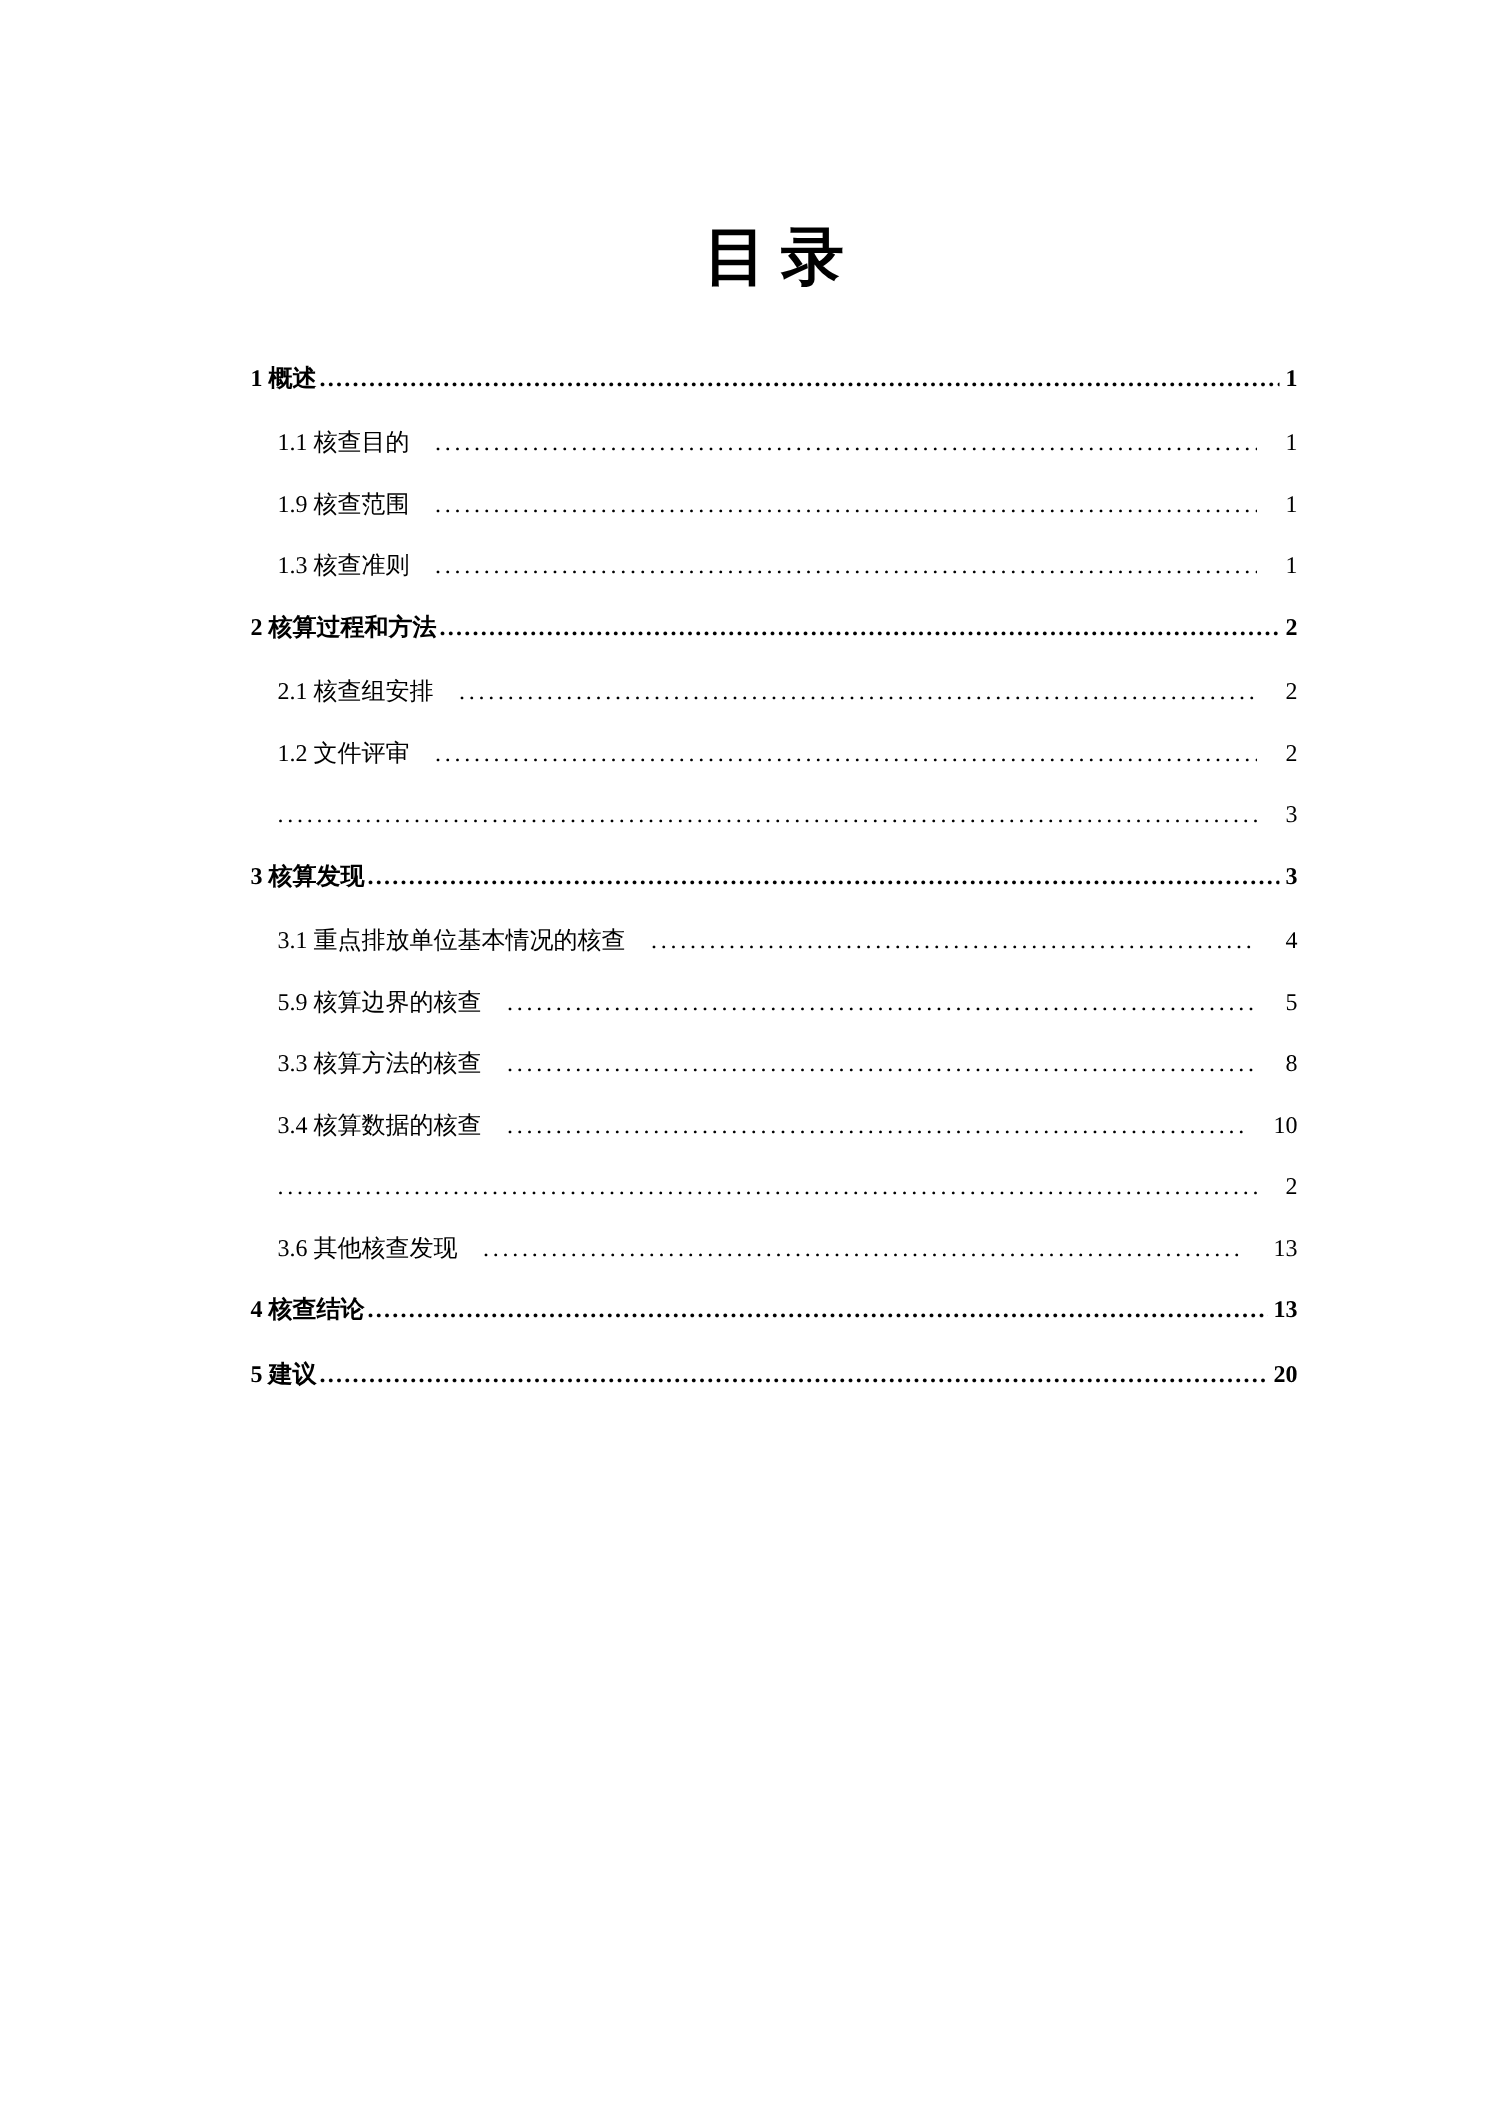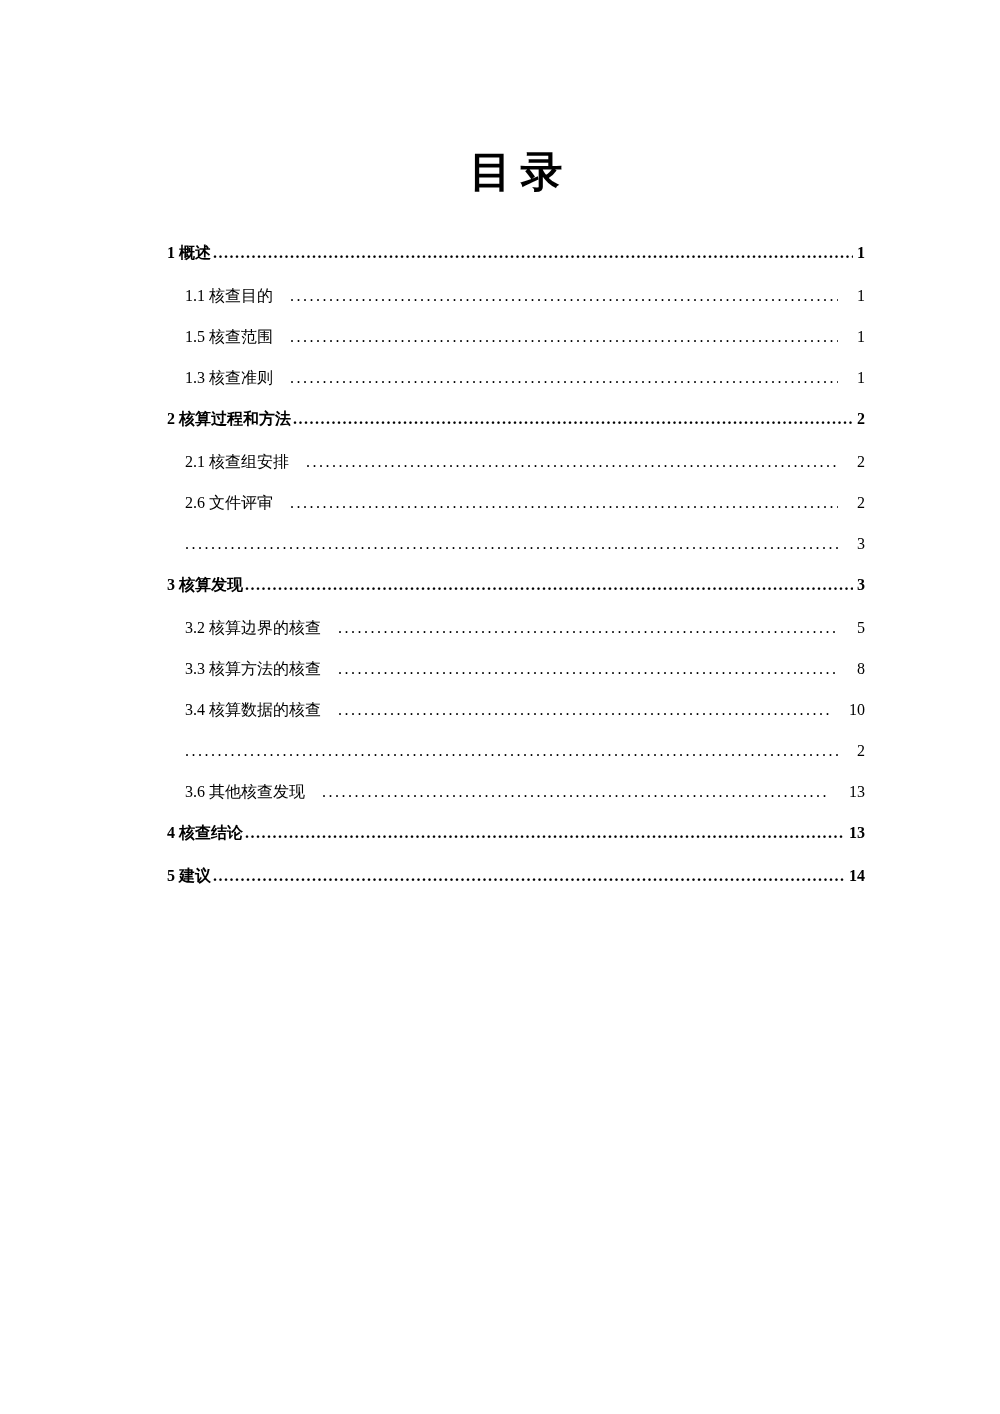--- a/index.html
+++ b/index.html
@@ -83,21 +83,21 @@
     <span class="toc-page">1</span>
   </div>
 
   <div class="toc-row level-2">
     <span class="toc-label">1.1 核查目的</span>
     <span class="toc-leader"></span>
     <span class="toc-page">1</span>
   </div>
 
   <div class="toc-row level-2">
-    <span class="toc-label">1.5 核查范围</span>
+    <span class="toc-label">1.9 核查范围</span>
     <span class="toc-leader"></span>
     <span class="toc-page">1</span>
   </div>
 
   <div class="toc-row level-2">
     <span class="toc-label">1.3 核查准则</span>
     <span class="toc-leader"></span>
     <span class="toc-page">1</span>
   </div>
 
@@ -107,39 +107,44 @@
     <span class="toc-page">2</span>
   </div>
 
   <div class="toc-row level-2">
     <span class="toc-label">2.1 核查组安排</span>
     <span class="toc-leader"></span>
     <span class="toc-page">2</span>
   </div>
 
   <div class="toc-row level-2">
-    <span class="toc-label">2.6 文件评审</span>
+    <span class="toc-label">1.2 文件评审</span>
     <span class="toc-leader"></span>
     <span class="toc-page">2</span>
   </div>
 
   <div class="toc-row level-2">
     <span class="toc-leader"></span>
     <span class="toc-page">3</span>
   </div>
 
   <div class="toc-row level-1">
     <span class="toc-label">3 核算发现</span>
     <span class="toc-leader"></span>
     <span class="toc-page">3</span>
   </div>
 
+  <div class="toc-row level-2">
+    <span class="toc-label">3.1 重点排放单位基本情况的核查</span>
+    <span class="toc-leader"></span>
+    <span class="toc-page">4</span>
+  </div>
 
   <div class="toc-row level-2">
-    <span class="toc-label">3.2 核算边界的核查</span>
+    <span class="toc-label">5.9 核算边界的核查</span>
     <span class="toc-leader"></span>
     <span class="toc-page">5</span>
   </div>
 
   <div class="toc-row level-2">
     <span class="toc-label">3.3 核算方法的核查</span>
     <span class="toc-leader"></span>
     <span class="toc-page">8</span>
   </div>
 
@@ -162,16 +167,16 @@
 
   <div class="toc-row level-1">
     <span class="toc-label">4 核查结论</span>
     <span class="toc-leader"></span>
     <span class="toc-page">13</span>
   </div>
 
   <div class="toc-row level-1">
     <span class="toc-label">5 建议</span>
     <span class="toc-leader"></span>
-    <span class="toc-page">14</span>
+    <span class="toc-page">20</span>
   </div>
 </div>
 </div>
 
 </body></html>

